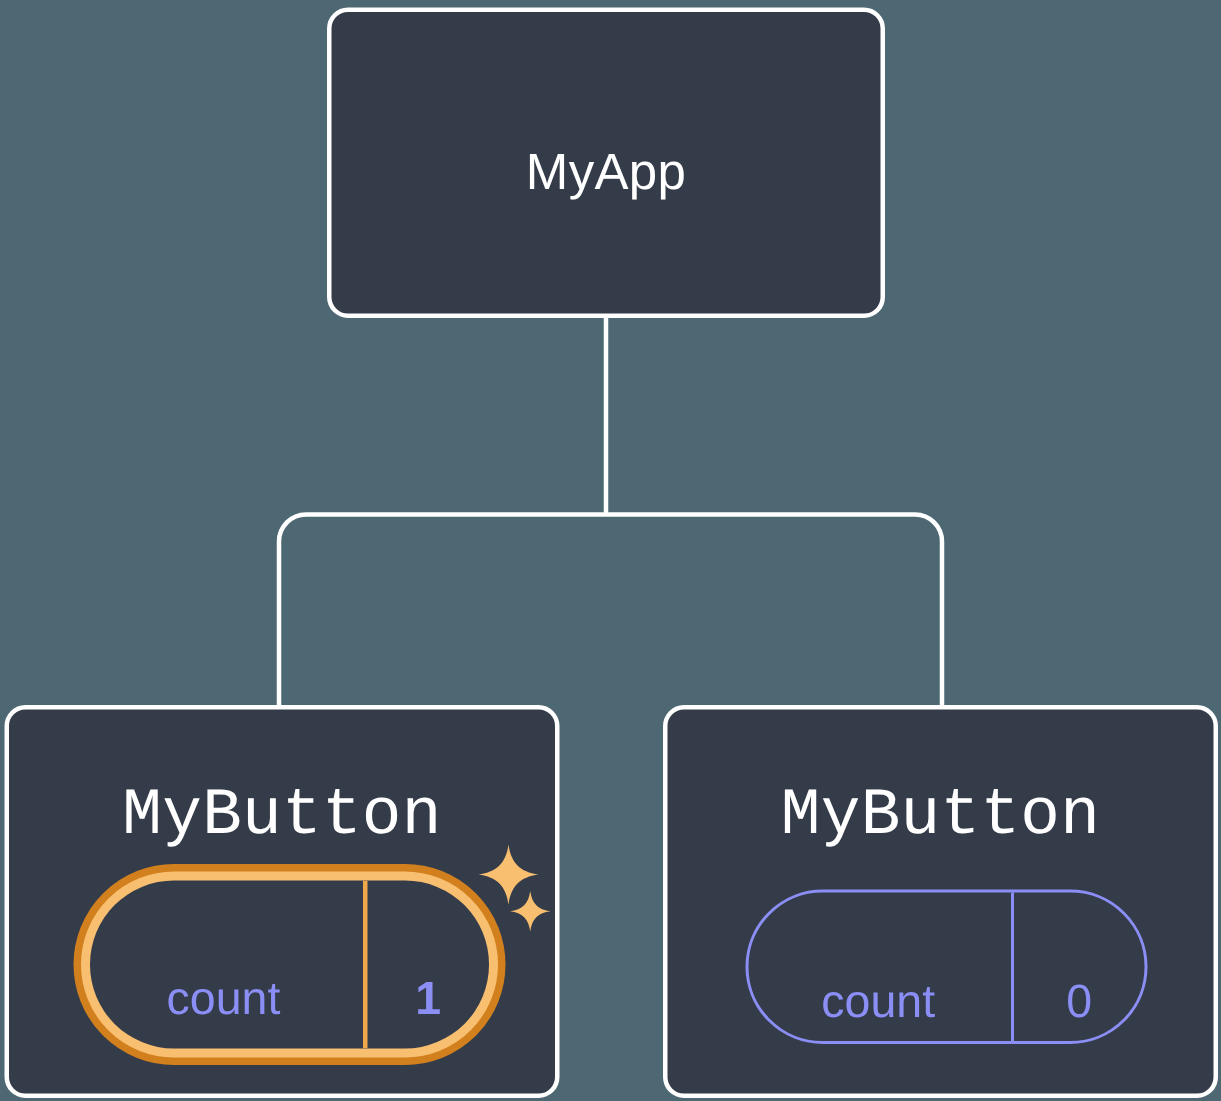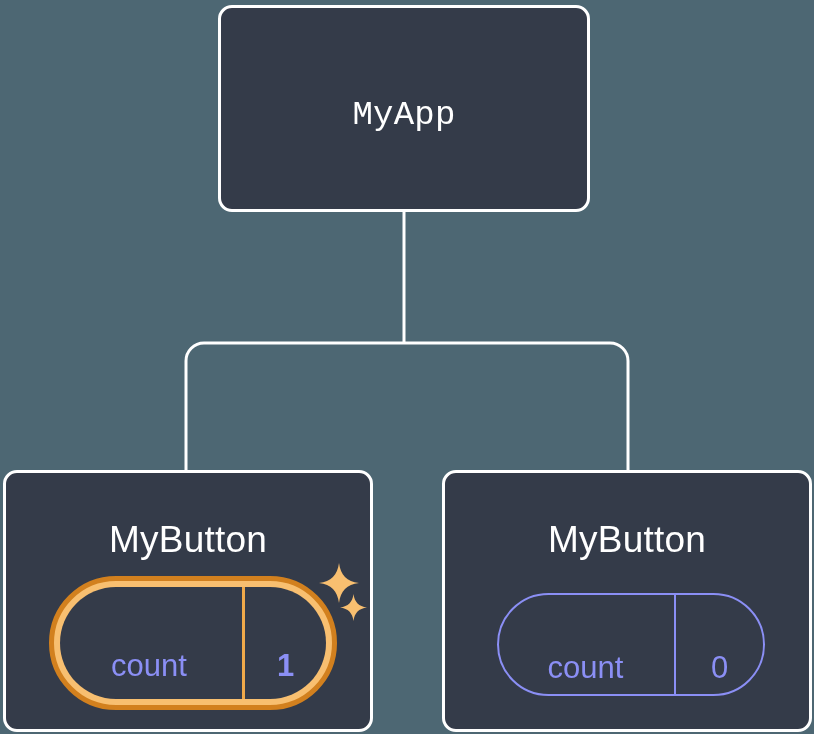--- a/index.html
+++ b/index.html
@@ -52,39 +52,39 @@
 
   
   #node-root {
     left: 218px;
     top: 5px;
     width: 372px;
     height: 207px;
   }
   #node-root .node-title {
     top: 88px;
-    font-family: Liberation Mono, monospace;
   }
 
   
   #node-child-left {
     left: 3px;
     top: 470px;
     width: 370px;
     height: 262px;
   }
   #node-child-right {
     left: 442px;
     top: 470px;
     width: 370px;
     height: 262px;
   }
   .node-child .node-title {
     top: 46px;
-    font-size: 37px;
+    font-size: 44px;
+    font-family: Liberation Mono, monospace;
   }
 
   
   .pill {
     position: absolute;
     box-sizing: border-box;
     display: flex;
     align-items: stretch;
   }
   .pill-name, .pill-value {

